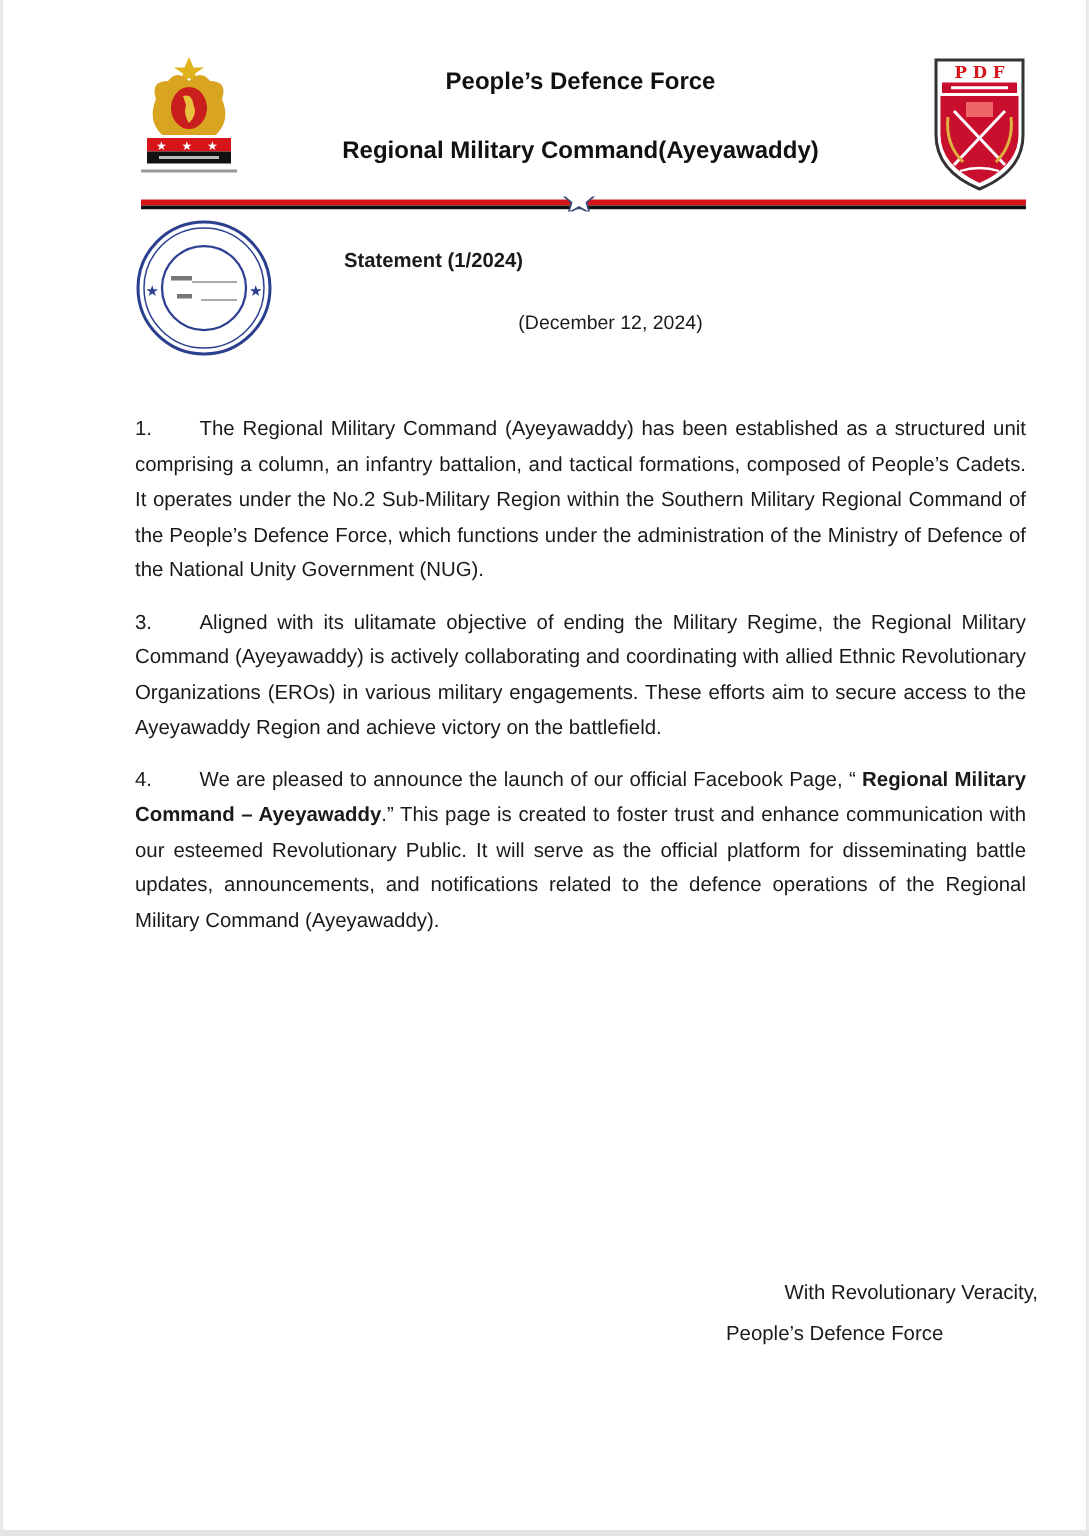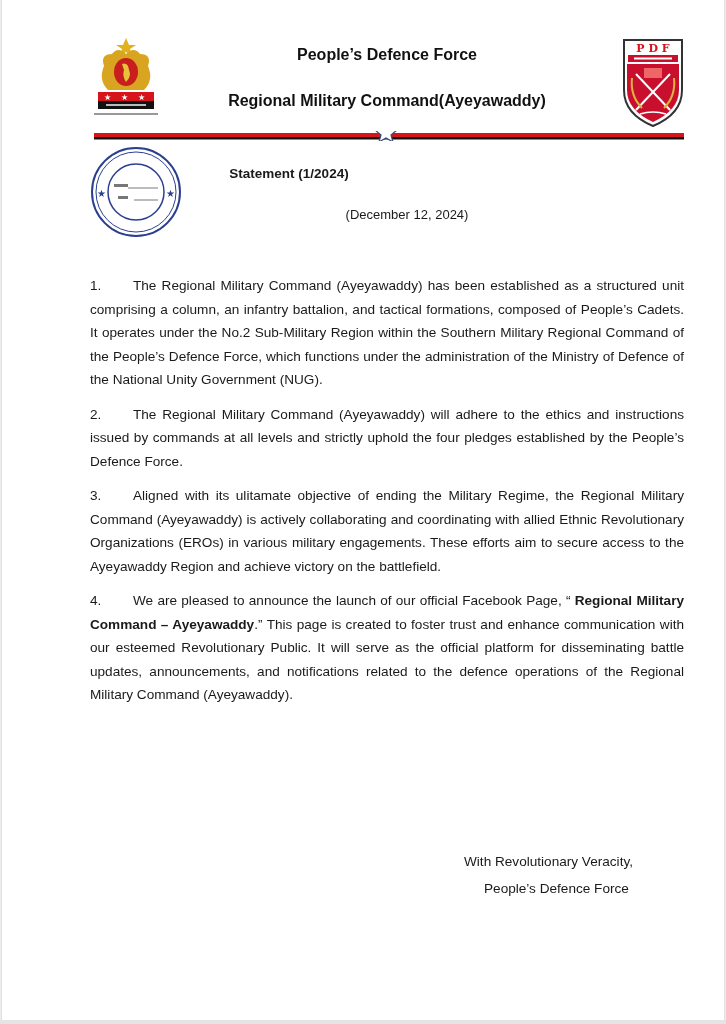--- a/index.html
+++ b/index.html
@@ -40,21 +40,21 @@
       text-align: justify;
     }
     .para { margin: 0 0 11px 0; }
     .para .num { display: inline-block; width: 43px; }
     .bold { font-weight: bold; }
     .sig {
       position: absolute; left: 400px; top: 848px; width: 290px;
       font-size: 13.6px; line-height: 27px;
     }
     .sig div { white-space: nowrap; }
-    .s1 { padding-left: 62px; }
+    .s1 { padding-left: 62px; text-align: right; }
     .s2 { padding-left: 6px; }
     .s3 { padding-left: 82px; }
     .bottom-bar { position: absolute; left: 0; top: 1020px; width: 726px; height: 4px; background: #e4e4e4; }
   </style>
 </head>
 <body>
 
 <div class="page">
 
   <svg class="emblem-left" viewBox="0 0 64 94">
@@ -107,23 +107,20 @@
   </svg>
 
   <div class="statement-title">Statement (1/2024)</div>
   <div class="statement-date">(December 12, 2024)</div>
 
   <div class="body">
     <p class="para">
       <span class="num">1.</span><span>The Regional Military Command (Ayeyawaddy) has been established as a structured unit comprising a column, an infantry battalion, and tactical formations, composed of People’s Cadets. It operates under the No.2 Sub-Military Region within the Southern Military Regional Command of the People’s Defence Force, which functions under the administration of the Ministry of Defence of the National Unity Government (NUG).</span>
     </p>
     <p class="para">
-      <span class="num">2.</span><span>The Regional Military Command (Ayeyawaddy) will adhere to the ethics and instructions issued by commands at all levels and strictly uphold the four pledges established by the People’s Defence Force.</span>
-    </p>
-    <p class="para">
       <span class="num">3.</span><span>Aligned with its ulitamate objective of ending the Military Regime, the Regional Military Command (Ayeyawaddy) is actively collaborating and coordinating with allied Ethnic Revolutionary Organizations (EROs) in various military engagements. These efforts aim to secure access to the Ayeyawaddy Region and achieve victory on the battlefield.</span>
     </p>
     <p class="para">
       <span class="num">4.</span><span>We are pleased to announce the launch of our official Facebook Page, “ </span><span class="bold">Regional Military Command – Ayeyawaddy</span><span>.” This page is created to foster trust and enhance communication with our esteemed Revolutionary Public. It will serve as the official platform for disseminating battle updates, announcements, and notifications related to the defence operations of the Regional Military Command (Ayeyawaddy).</span>
     </p>
   </div>
 
   <div class="sig">
     <div class="s1">With Revolutionary Veracity,</div>
     <div class="s3">People’s Defence Force</div>

